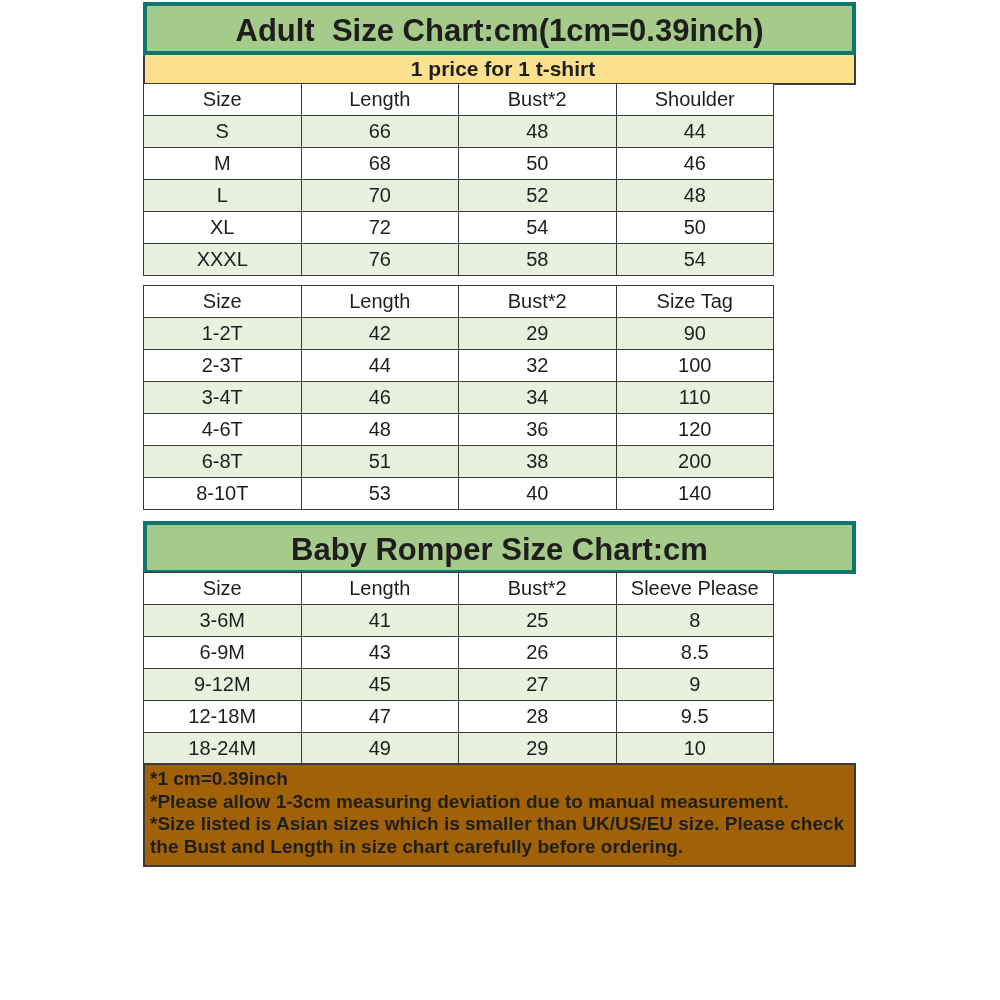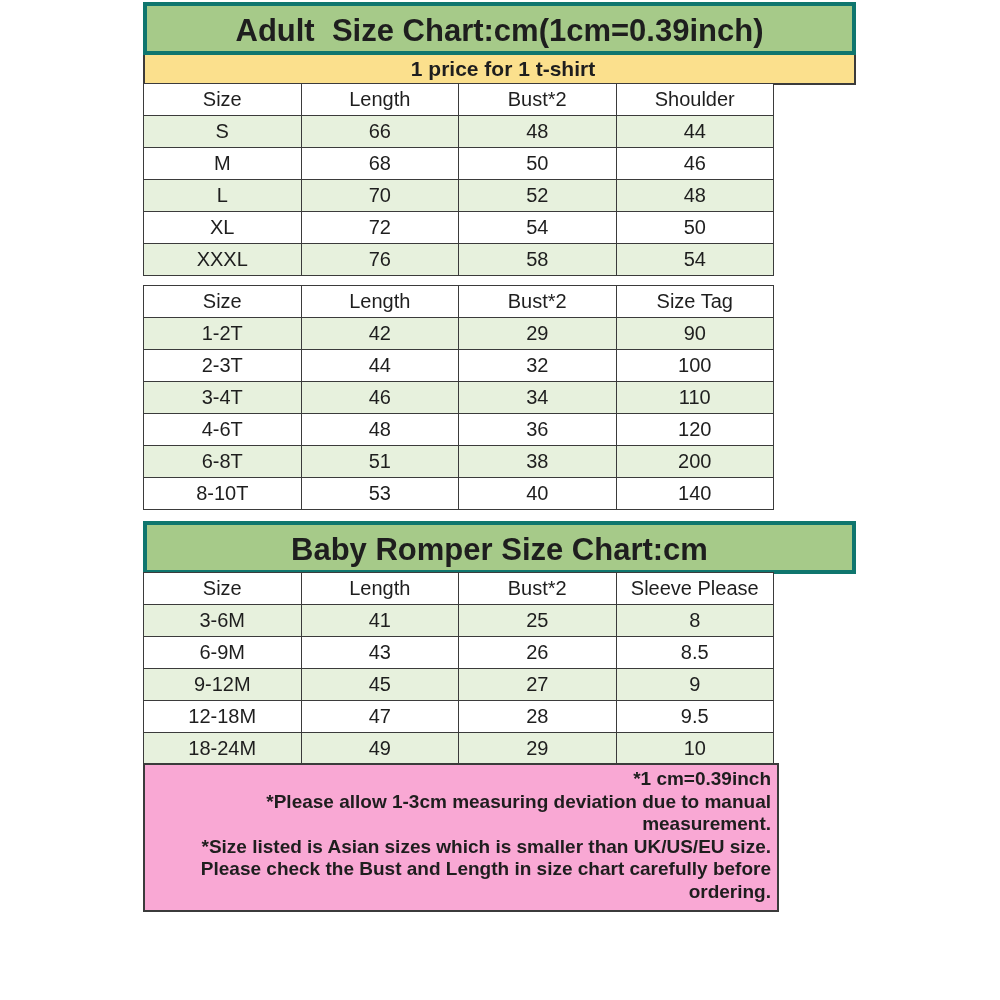--- a/index.html
+++ b/index.html
@@ -63,26 +63,25 @@
   }
   table.size-table tbody tr:nth-child(odd) td{
     background:#E7F1DD;
   }
   section.chart-section{margin:0;padding:0;}
   section.chart-section + section.chart-section{
     margin-top:11px;
   }
   .notes-box{
     box-sizing:border-box;
-    width:636px;
+    width:713px;
     border:2px solid #3b3b3b;
     margin-top:-2px;
-    background:#f9a8d4;
+    background:#a16207;
     padding:3px 6px 7px 5px;
-    text-align:right;
   }
   .notes-box p{
     margin:0;
     font-weight:bold;
     font-size:19px;
     line-height:22.5px;
   }
 </style>
 </head>
 <body>

